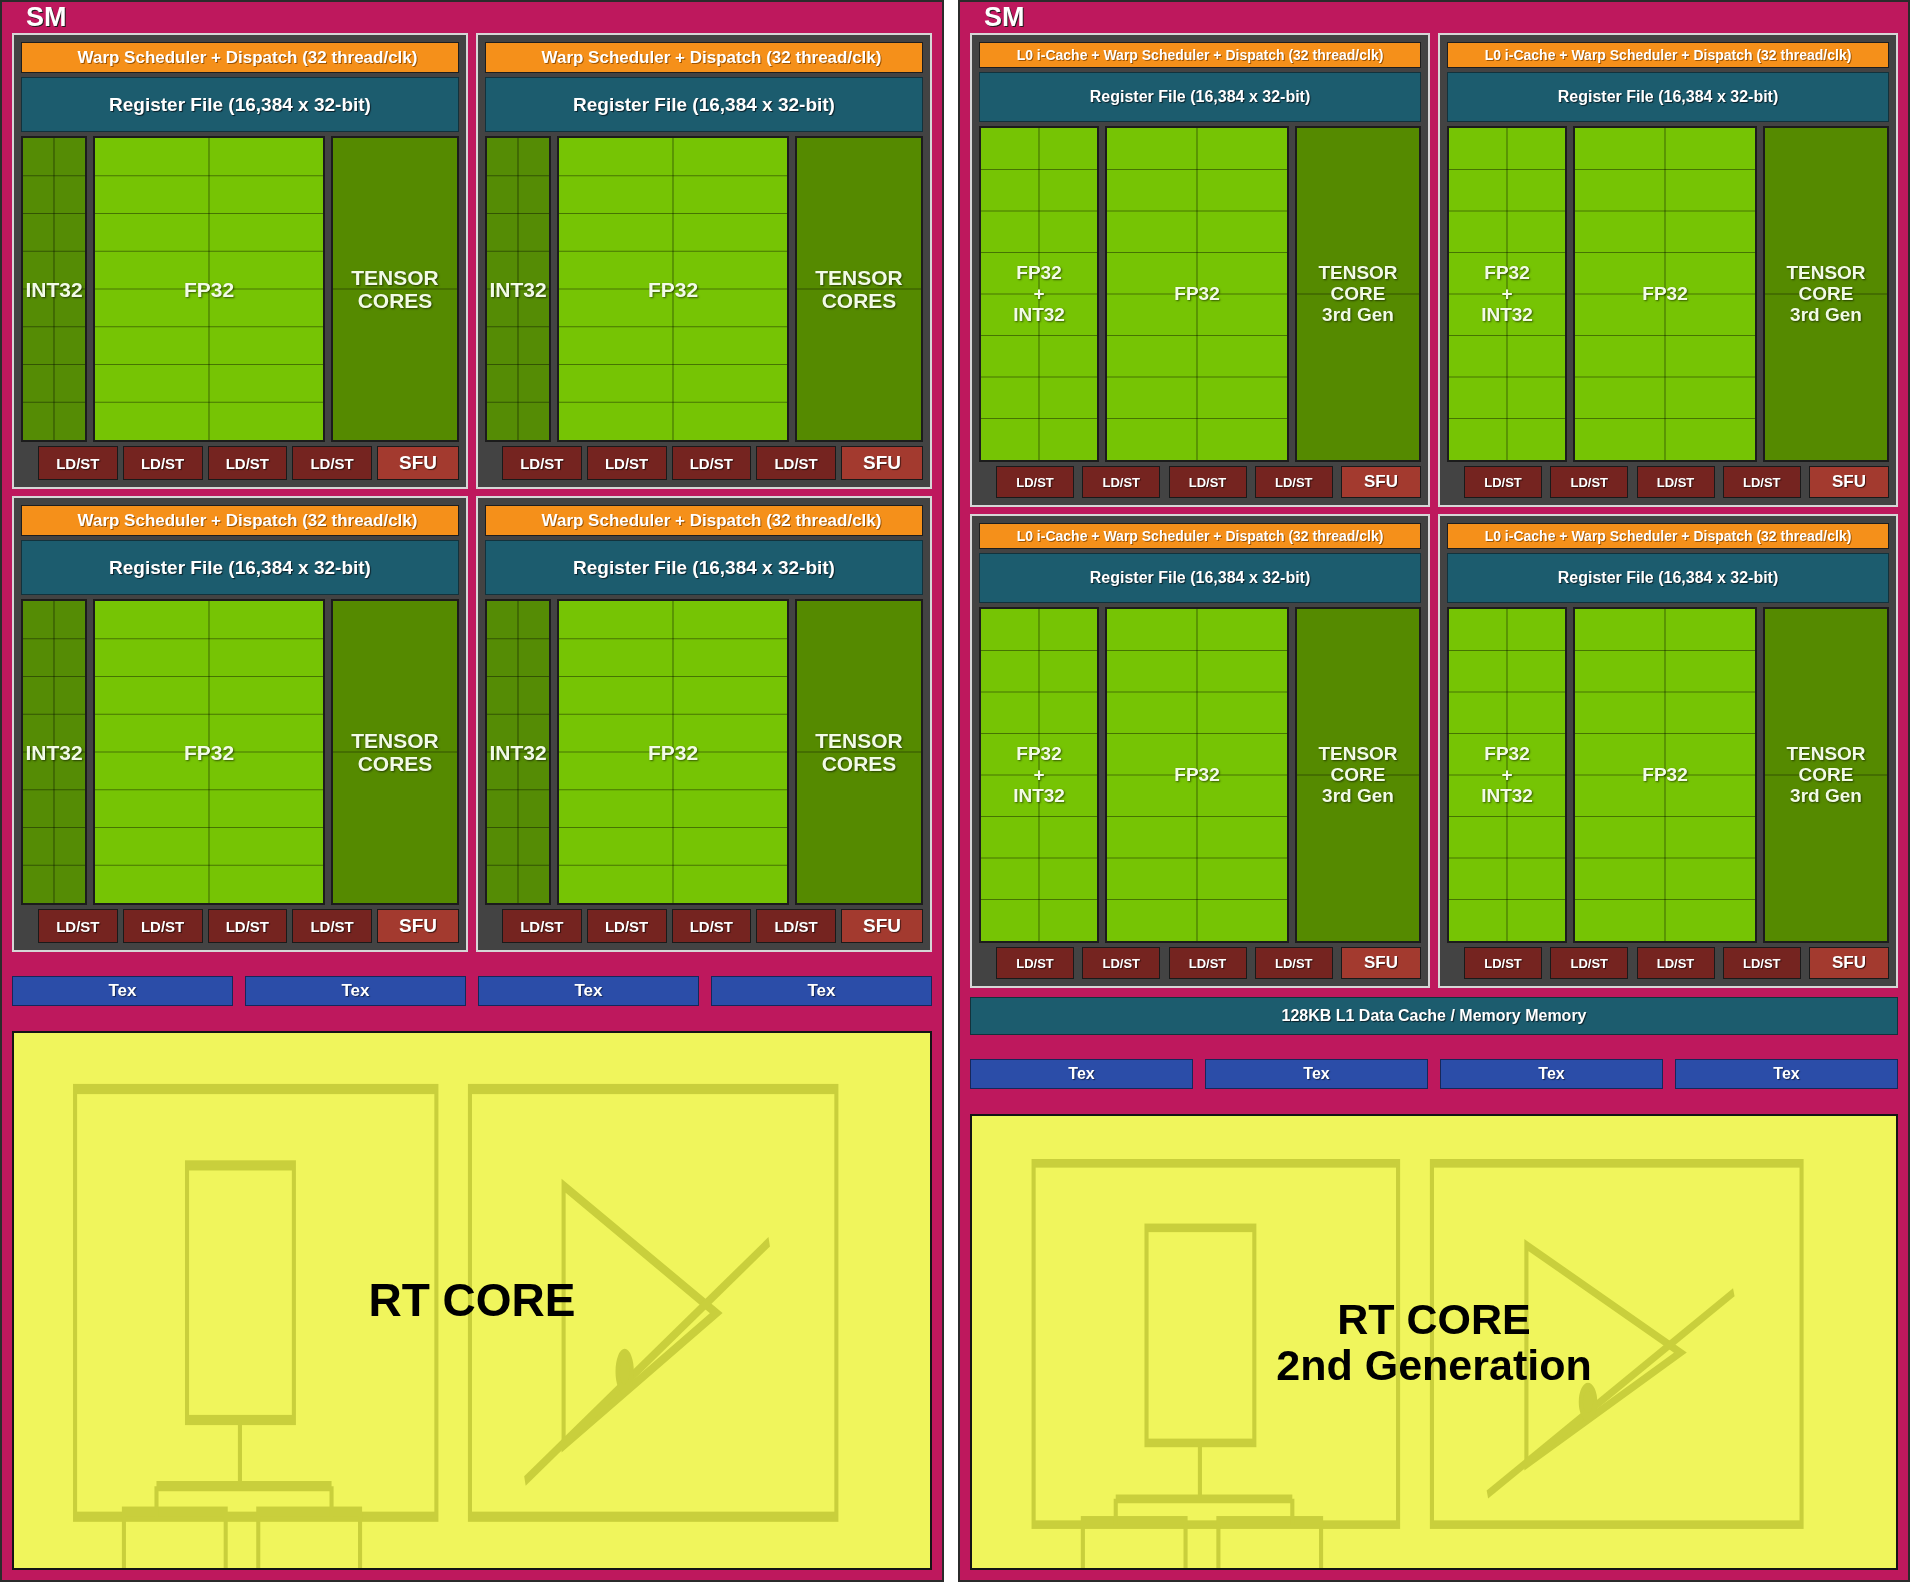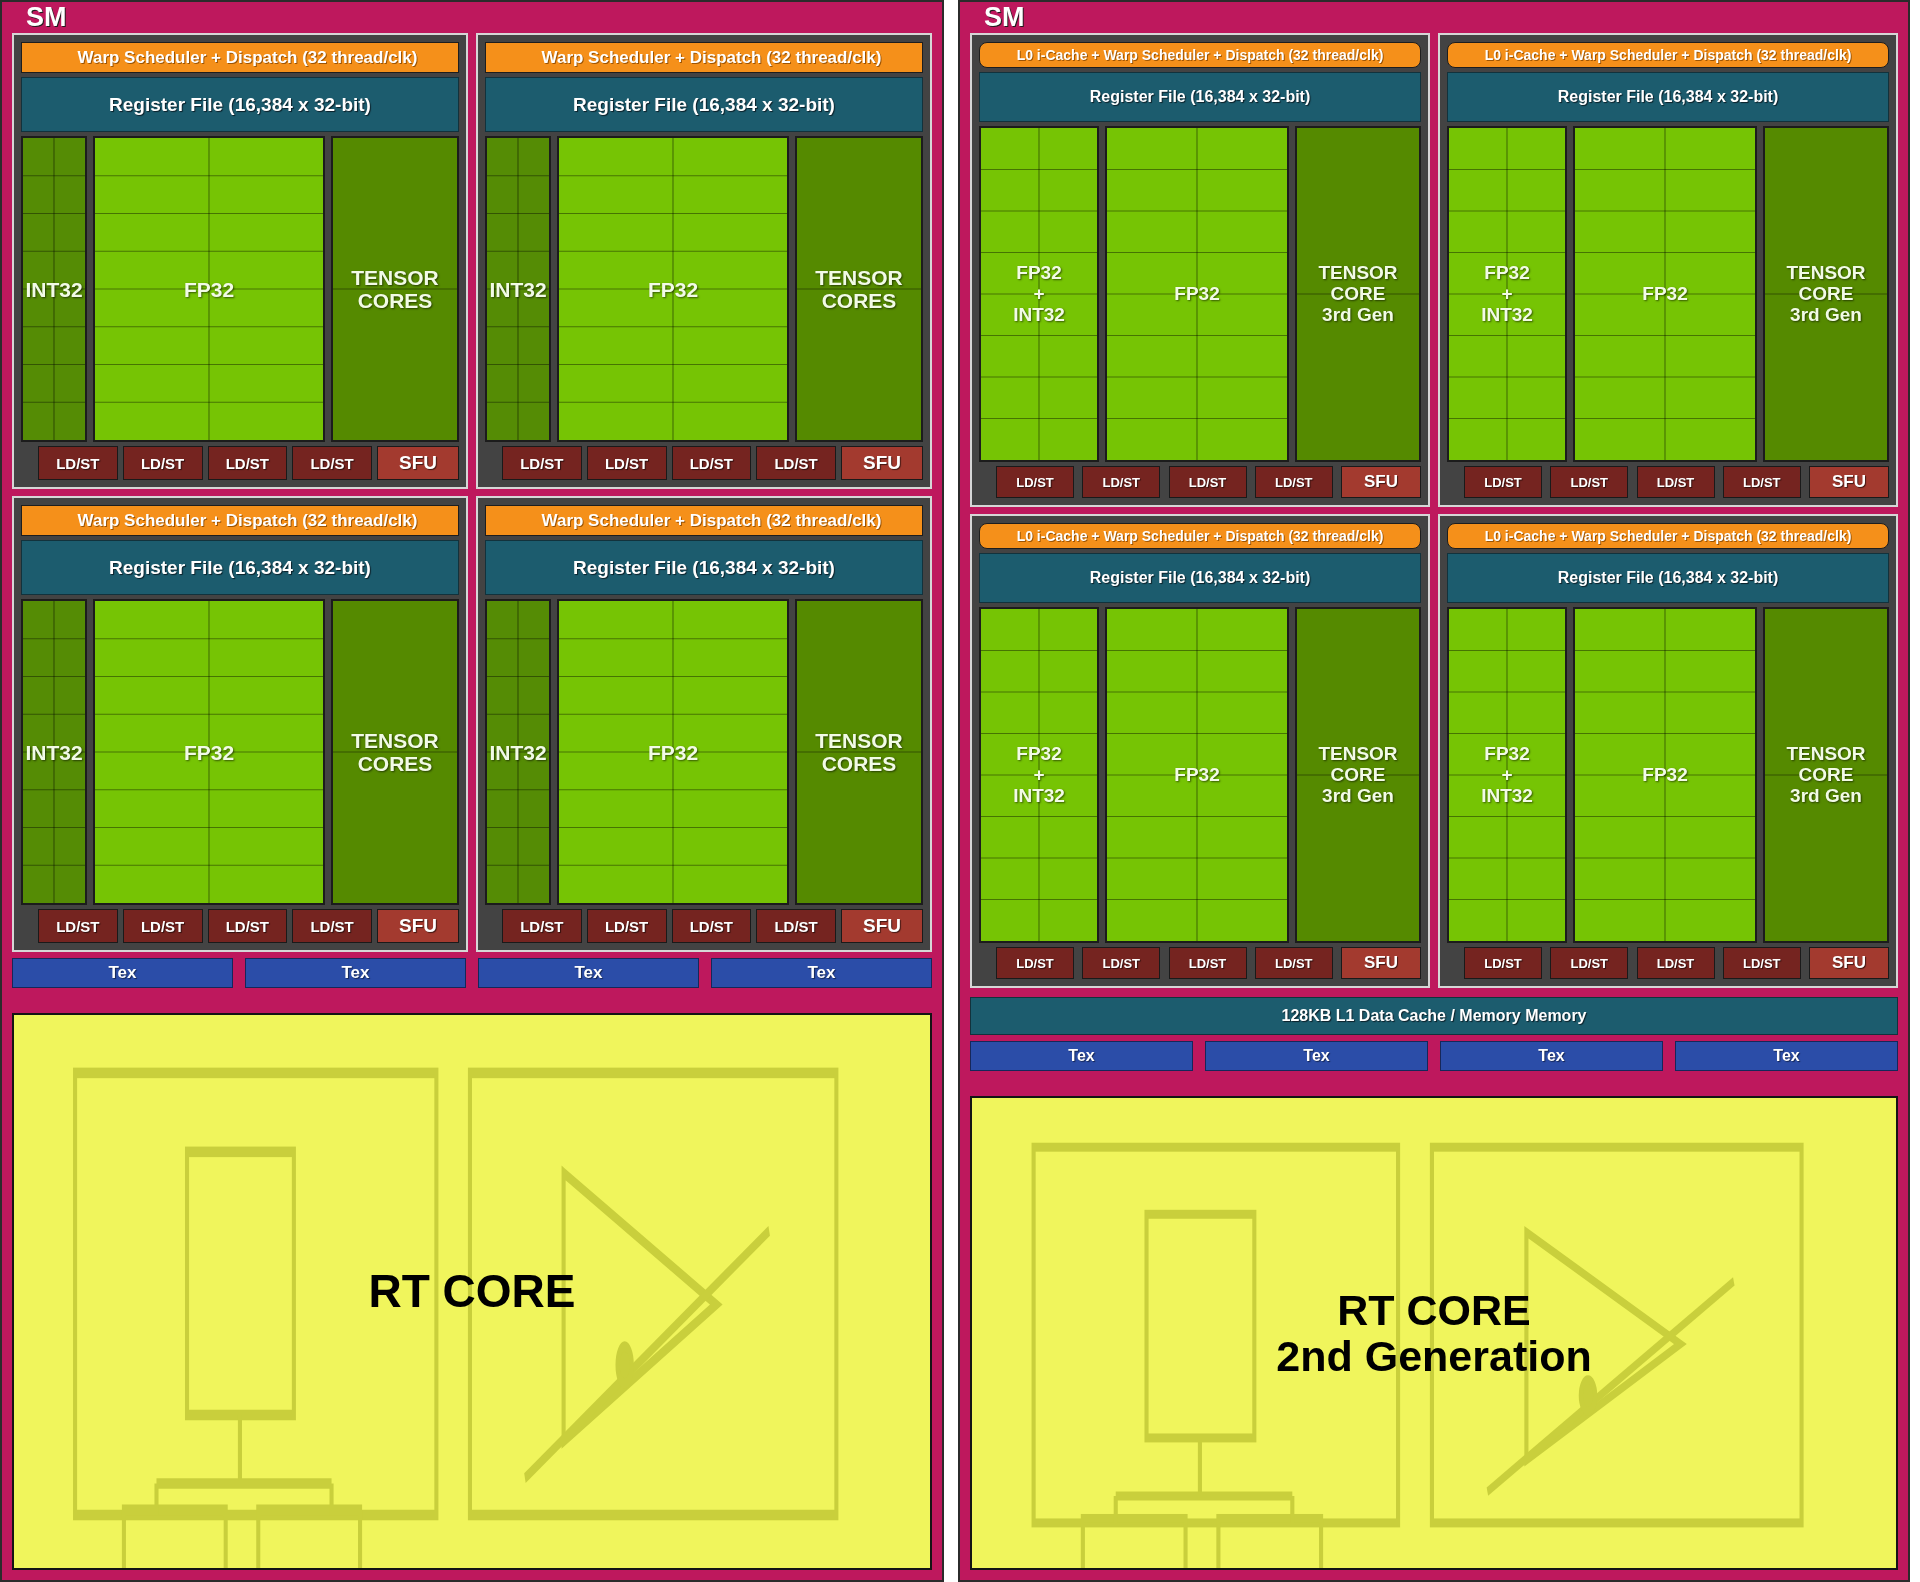--- a/index.html
+++ b/index.html
@@ -64,21 +64,21 @@
     background: #f5901a;
     border: 1px solid #1e1e1e;
     color: #ffffff;
     font-weight: bold;
     text-align: center;
     text-shadow: 1px 1px 0 #9c5404;
     line-height: 1;
     padding: 6px 0 6px 15px;
   }
   .left .warp-bar  { font-size: 17px; }
-  .right .warp-bar { font-size: 14px; padding: 5px 0; border-radius: 8px; }
+  .right .warp-bar { font-size: 14px; padding: 5px 0; }
 
   
   .regfile {
     background: #1c5c6e;
     border: 1px solid #12323c;
     color: #ffffff;
     font-weight: bold;
     text-align: center;
     text-shadow: 1px 1px 1px #0c2029;
     display: flex;
@@ -176,21 +176,21 @@
     text-shadow: 1px 1px 1px #0c2029;
     margin-top: 9px;
   }
   .left .l1cache  { height: 52px; font-size: 19px; }
   .right .l1cache { height: 38px; font-size: 16px; }
 
   
   .tex-row {
     display: flex;
     gap: 12px;
-    margin-top: 6px;
+    margin-top: 24px;
     border-radius: 9px;
   }
   .tex {
     flex: 1;
     background: #2b4da8;
     border: 1px solid #16275a;
     color: #ffffff;
     font-weight: bold;
     text-align: center;
     display: flex;

